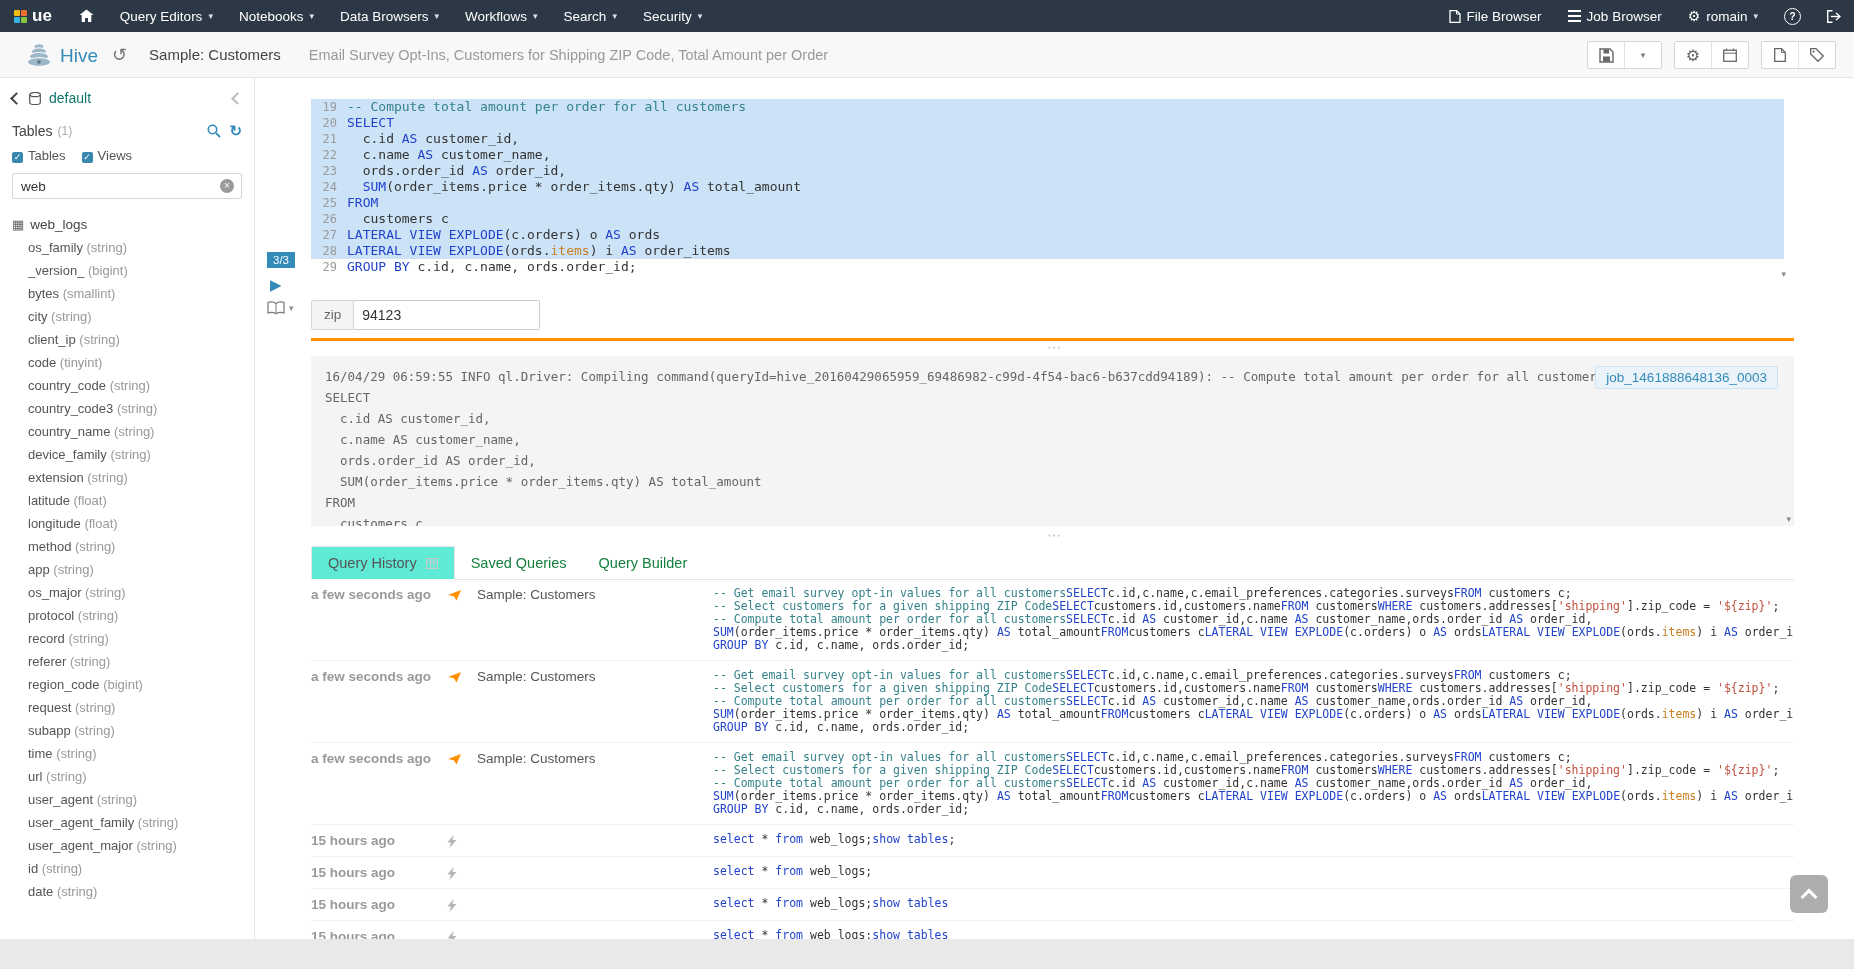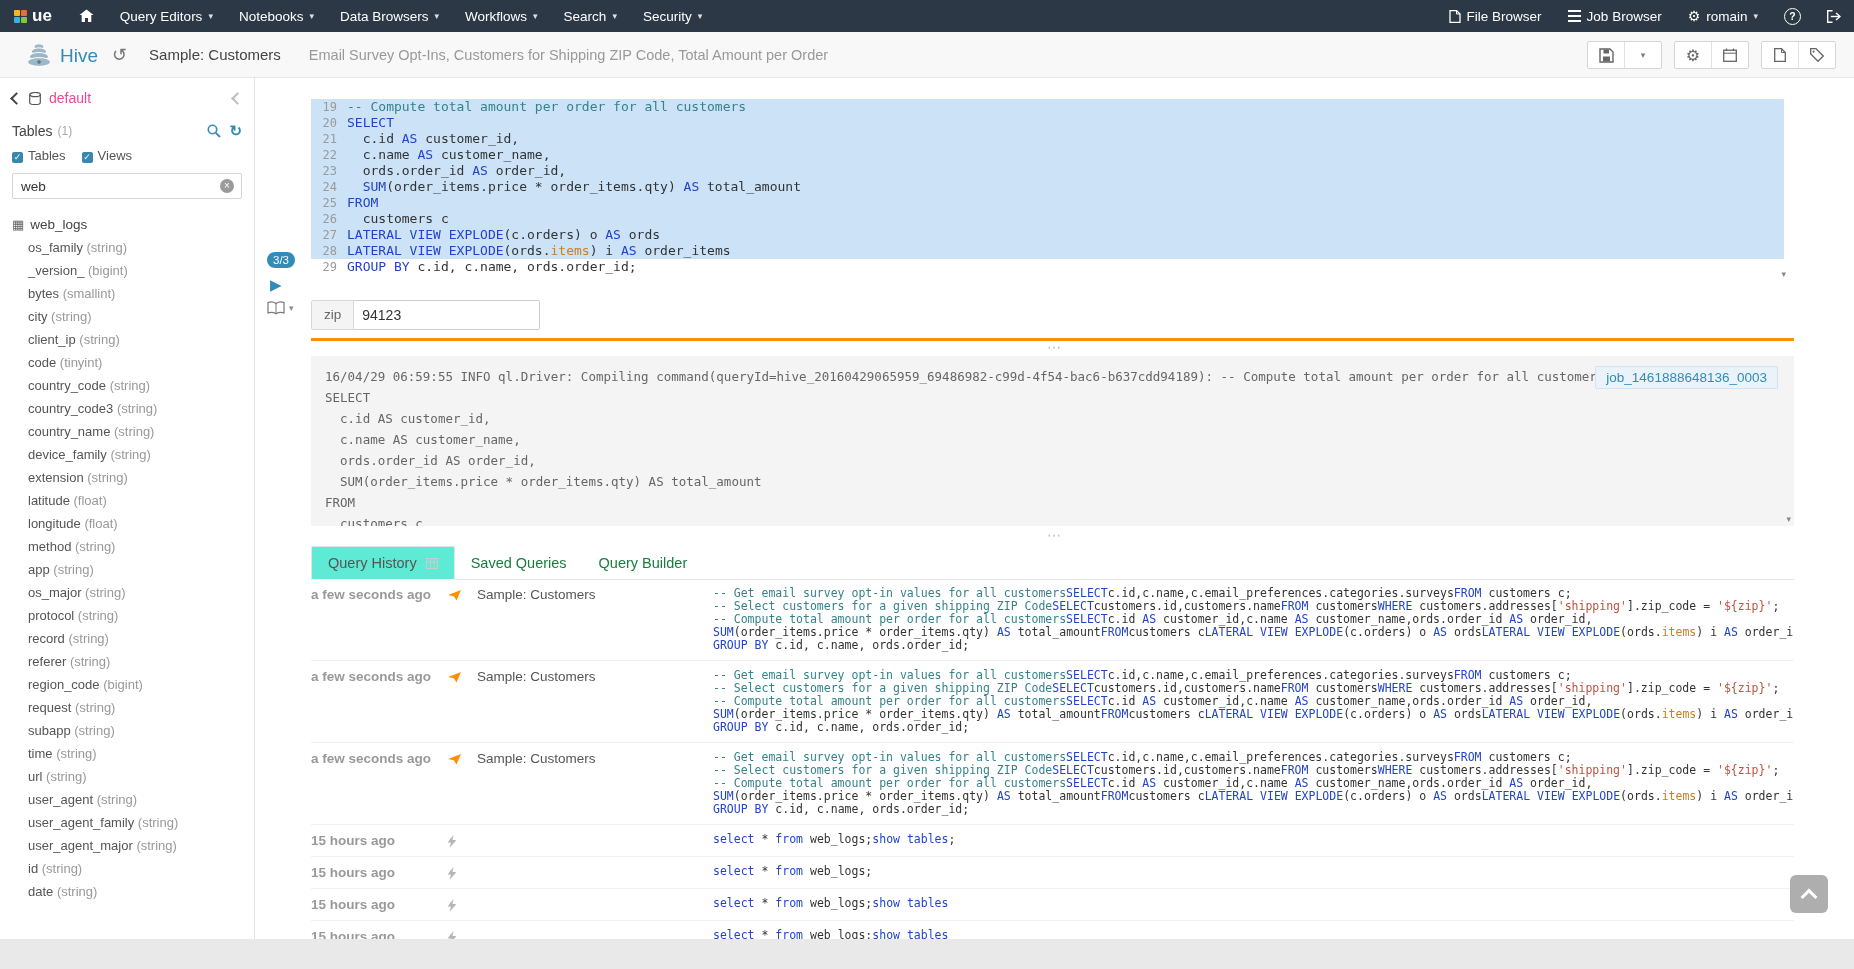--- a/index.html
+++ b/index.html
@@ -29,21 +29,21 @@
   .q-sub { color:#999; font-size:14.5px; margin-left:28px; }
   .toolbar-actions { position:absolute; right:18px; top:9px; display:flex; gap:12px; }
   .btn-group { display:flex; border:1px solid #d5d5d5; border-radius:2px; background:#fff; }
   .tb-btn { min-width:32px; height:26px; display:flex; align-items:center; justify-content:center; color:#666; border-left:1px solid #e3e3e3; cursor:pointer; padding:0 2px; }
   .tb-btn:first-child { border-left:none; }
   .tb-btn .caret { color:#666; font-size:9px; }
   .tb-gear { font-size:16px; color:#666; }
 
   
   .assist { position:absolute; top:78px; left:0; width:254px; bottom:0; border-right:1px solid #e5e5e5; background:#fff; font-size:13px; color:#555; overflow:hidden; }
-  .db-row { padding:12px 12px 8px; display:flex; align-items:center; gap:8px; font-size:14px; color:#ec4899; }
+  .db-row { padding:12px 12px 8px; display:flex; align-items:center; gap:8px; font-size:14px; color:#0f766e; }
   .chev-left { width:7px; height:7px; border-left:2px solid #444; border-bottom:2px solid #444; transform:rotate(45deg); display:inline-block; cursor:pointer; }
   .chev-left.small { border-color:#bbb; margin-left:auto; }
   .tables-row { padding:8px 12px 2px; display:flex; align-items:center; gap:5px; }
   .tables-label { font-size:14px; color:#444; }
   .tables-count { color:#aaa; font-size:12px; }
   .tables-icons { margin-left:auto; display:flex; align-items:center; gap:8px; }
   .refresh-ic { color:var(--accent,#338bb8); font-size:15px; font-weight:bold; cursor:pointer; }
   .filter-row { padding:6px 12px 8px; display:flex; gap:16px; align-items:center; }
   .cb { width:11px; height:11px; background:#3a87ad; border-radius:2px; color:#fff; font-size:9px; line-height:11px; text-align:center; display:inline-block; margin-right:5px; cursor:pointer; }
   .search-row { padding:2px 12px 6px; position:relative; }
@@ -65,21 +65,21 @@
   .ed-gutter { width:26px; text-align:right; padding-right:10px; color:#9a9a9a; font-size:12px; flex:none; }
   .ed-code { white-space:pre; color:#333; }
   .tok-k { color:var(--keyword,#2244cc); }
   .tok-c { color:var(--comment,#35828a); }
   .tok-s { color:var(--string,#c0503e); }
   .tok-o { color:var(--orange-token,#c77f1f); }
   .tok-t { color:inherit; }
   .ed-scroll { position:absolute; right:-2px; bottom:-4px; color:#888; font-size:9px; cursor:pointer; }
 
   .rail { position:absolute; left:12px; top:174px; display:flex; flex-direction:column; align-items:flex-start; gap:9px; }
-  .result-counter { background:var(--accent,#338bb8); color:#fff; font-size:11.5px; padding:2px 6px; border-radius:8px; }
+  .result-counter { background:var(--accent,#338bb8); color:#fff; font-size:11.5px; padding:2px 6px; border-radius:0; }
   .play-btn { color:var(--accent,#338bb8); font-size:15px; line-height:1; margin-left:3px; cursor:pointer; }
   .book-btn { display:flex; align-items:center; gap:4px; color:#777; cursor:pointer; }
 
   .vars { position:absolute; left:56px; top:222px; display:flex; align-items:stretch; }
   .var-label { border:1px solid #d8d8d8; background:#f4f4f4; color:#666; font-size:13.5px; padding:0 12px; line-height:28px; border-radius:2px 0 0 2px; }
   .var-input { height:30px; box-sizing:border-box; border:1px solid #ccc; border-left:none; width:186px; padding:0 8px; font-size:14px; color:#333; border-radius:0 2px 2px 0; font-family:"Liberation Sans",sans-serif; }
 
   .progress { position:absolute; left:56px; right:60px; top:260px; height:3px; background:var(--progress,#ff8f00); }
 
   .handle { position:absolute; left:0; right:0; text-align:center; color:#bbb; font-size:14px; letter-spacing:1px; height:12px; line-height:10px; cursor:row-resize; }

